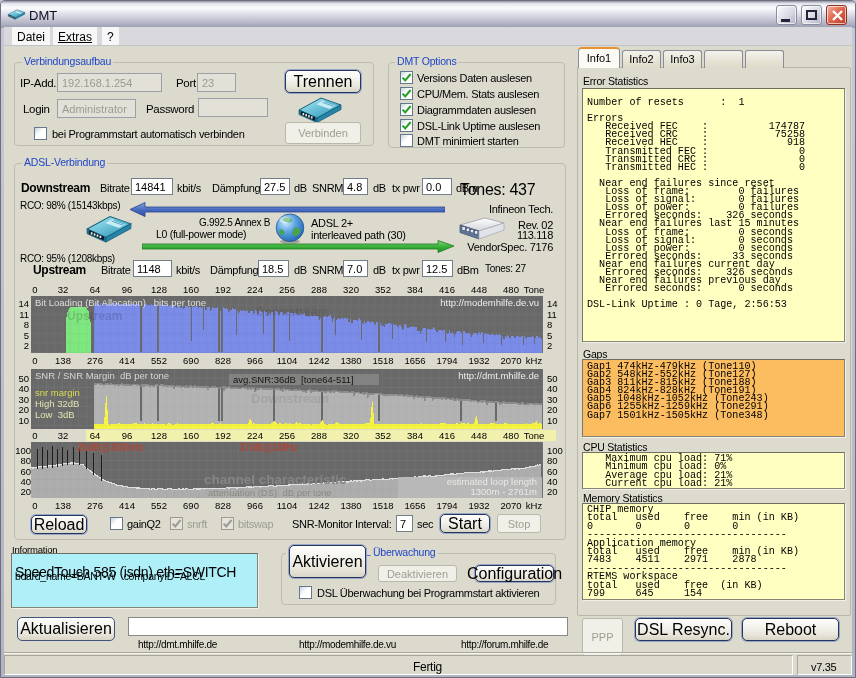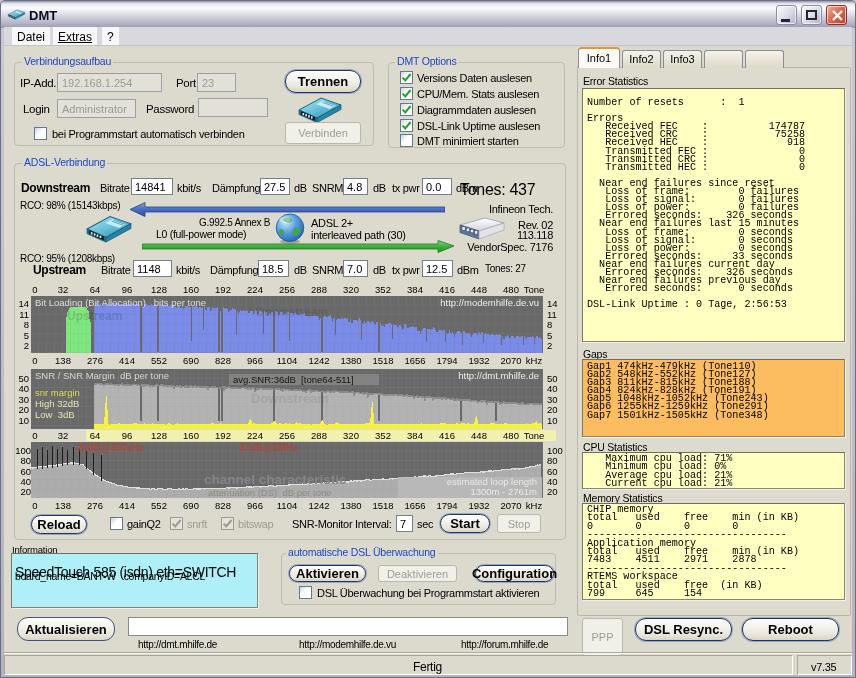--- a/index.html
+++ b/index.html
@@ -2,40 +2,40 @@
 <html><head><meta charset="utf-8">
 <style>
 * { margin:0; padding:0; box-sizing:border-box; }
 html,body { width:856px; height:678px; overflow:hidden; }
 body { font-family:"Liberation Sans",sans-serif; position:relative; background:#c1c2ce; }
 .abs { position:absolute; }
 #frame { position:absolute; inset:0; border:1px solid #6e6e80; border-radius:5px 5px 0 0;
   background:linear-gradient(180deg,#c8c9d5,#b2b3c2); }
 #titlebar { position:absolute; left:1px; top:1px; right:1px; height:27px; border-radius:4px 4px 0 0;
   background:linear-gradient(180deg,#8f93a2 0%,#e7e8ef 10%,#fbfbfd 26%,#d5d6e1 55%,#b4b5c6 82%,#989aae 100%); }
-#title-text { position:absolute; left:28px; top:7px; font-size:13px; font-weight:bold; color:#0c0c20; }
+#title-text { position:absolute; left:28px; top:7px; font-size:13px; font-weight:normal; color:#0c0c20; }
 .capbtn { position:absolute; top:4px; width:21px; height:20px; border-radius:3px;
   border:1px solid #8b8da2; background:linear-gradient(135deg,#fdfdfe 0%,#d9dae4 55%,#b0b2c5 100%);
   box-shadow:inset 0 0 0 1px rgba(255,255,255,0.65); }
 #closebtn { background:linear-gradient(135deg,#f4b4a4 0%,#e06a50 45%,#c03a22 100%); border-color:#903024; }
 #client { position:absolute; left:4px; top:46px; right:4px; bottom:3px; background:#dcd9cd; }
 #menubar { position:absolute; left:4px; top:27px; right:4px; height:19px; background:#d8d8dd;
   border-bottom:1px solid #c2c2c8; font-size:12px; color:#000; }
 .menuitem { position:absolute; top:0; bottom:0; padding:3px 5px 0 5px; background:#f7f7f8; }
 fieldset, .group { position:absolute; border:1px solid #bcbcaf; border-radius:4px; }
 .gtitle { position:absolute; font-size:10.5px; color:#1e46c8; background:#dcd9cd; padding:0 2px; letter-spacing:-0.2px; }
 .lbl { position:absolute; font-size:11px; color:#000; white-space:nowrap; letter-spacing:-0.3px; }
 .lblb { position:absolute; font-size:11px; font-weight:bold; color:#000; white-space:nowrap; letter-spacing:-0.3px; }
 .inp { position:absolute; background:#fff; border:1px solid #747e88; font-size:11px; color:#000;
   padding-left:3px; display:flex; align-items:center; }
 .inpg { position:absolute; background:#e2e0d7; border:1px solid #9ca0a6; font-size:11px; color:#9a9a94;
   padding-left:4px; display:flex; align-items:center; }
-.btn { position:absolute; border:1px solid #44537a; border-radius:11px; font-size:13px; color:#000;
+.btn { position:absolute; border:1px solid #44537a; border-radius:5px; font-size:16px; color:#000;
   background:linear-gradient(180deg,#fefefd 0%,#f3f2ec 40%,#e9e7dc 72%,#d8d5c6 100%);
-  display:flex; align-items:center; justify-content:center;font-weight:bold; }
+  display:flex; align-items:center; justify-content:center; }
 .btnd { position:absolute; border:1px solid #b9b8ab; border-radius:3px; font-size:11px; color:#9e9d92;
   background:#f1f0e8; display:flex; align-items:center; justify-content:center; }
 .cb { position:absolute; width:13px; height:13px; background:linear-gradient(135deg,#c9d4dc 0%,#fff 45%);
   border:1px solid #64798c; }
 .cbd { position:absolute; width:13px; height:13px; background:#e6e4da; border:1px solid #9c9c94; }
 .chart { position:absolute; }
 .axisrow { position:absolute; left:0; top:0; width:560px; height:12px; }
 .axisrow span { position:absolute; font-size:9.5px; color:#000; text-align:center; }
 .ylab { position:absolute; width:14px; font-size:9.5px; color:#000; }
 .mono { position:absolute; font-family:"Liberation Mono",monospace; white-space:pre; color:#000; }
@@ -467,21 +467,21 @@
 <div class="btnd" style="left:497px;top:514px;width:44px;height:19px">Stop</div>
 
 <div class="seclbl" style="left:12px;top:544px;font-size:9.5px">Information</div>
 <div class="infobox" style="left:11px;top:553px;width:247px;height:55px;background:#aeeff8;font-size:0">
 <div class="lbl" style="left:3px;top:10px;font-size:14px">SpeedTouch 585 (isdn) eth=SWITCH</div>
 <div class="lbl" style="left:3px;top:16px;font-size:10.5px">board_name=BANT-W&nbsp;&nbsp; companyID=ALCL</div>
 </div>
 
 <div class="group" style="left:281px;top:553px;width:275px;height:52px"></div>
 <div class="gtitle" style="left:286px;top:546px">automatische DSL Überwachung</div>
-<div class="btn" style="left:289px;top:565px;width:77px;height:17px;border-color:#26355e;box-shadow:0 0 0 1px #97a5c8">Aktivieren</div>
+<div class="btn" style="left:289px;top:545px;width:77px;height:33px;border-color:#26355e;box-shadow:0 0 0 1px #97a5c8">Aktivieren</div>
 <div class="btnd" style="left:378px;top:565px;width:79px;height:17px">Deaktivieren</div>
 <div class="btn" style="left:475px;top:565px;width:79px;height:17px;border-color:#26355e;box-shadow:0 0 0 1px #97a5c8">Configuration</div>
 <div class="cb" style="left:299px;top:586px"></div>
 <div class="lbl" style="left:317px;top:587px">DSL Überwachung bei Programmstart aktivieren</div>
 
 <div class="btn" style="left:17px;top:617px;width:98px;height:24px">Aktualisieren</div>
 <div class="inp" style="left:128px;top:617px;width:440px;height:19px;border-color:#8a8a84"></div>
 <div class="lbl" style="left:138px;top:639px;font-size:10px">http://dmt.mhilfe.de</div>
 <div class="lbl" style="left:299px;top:639px;font-size:10px">http://modemhilfe.de.vu</div>
 <div class="lbl" style="left:461px;top:639px;font-size:10px">http://forum.mhilfe.de</div>

